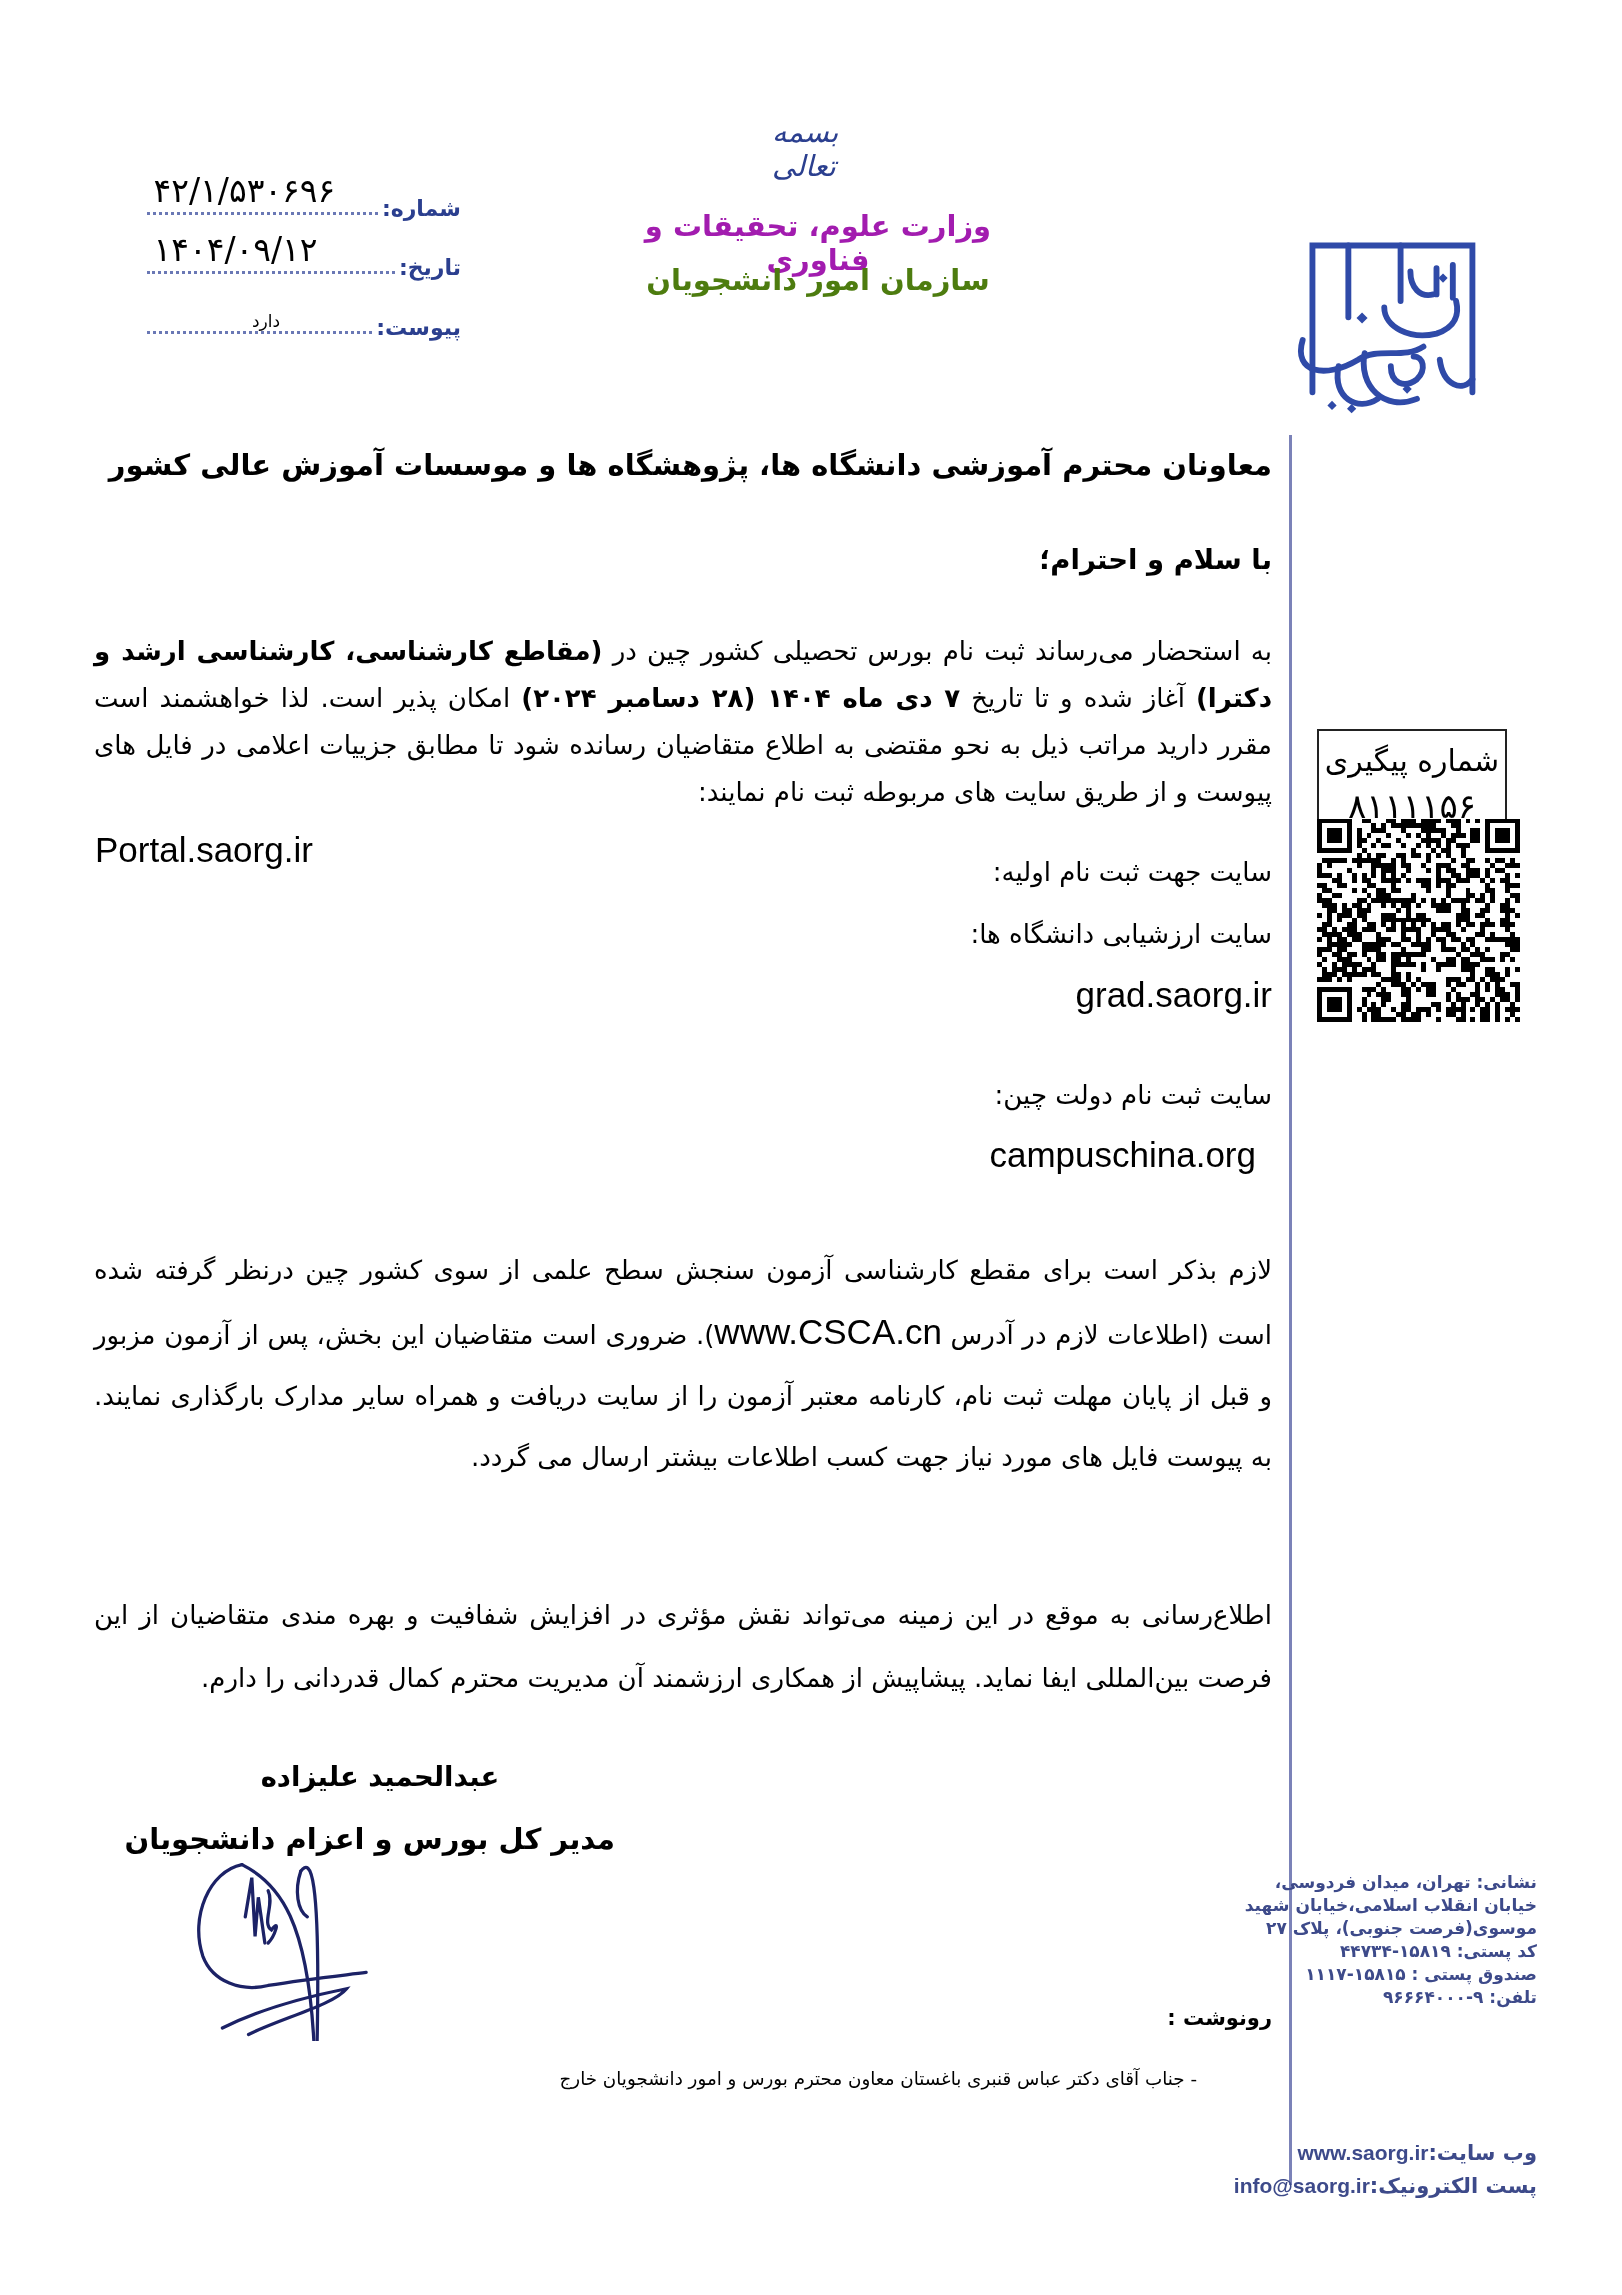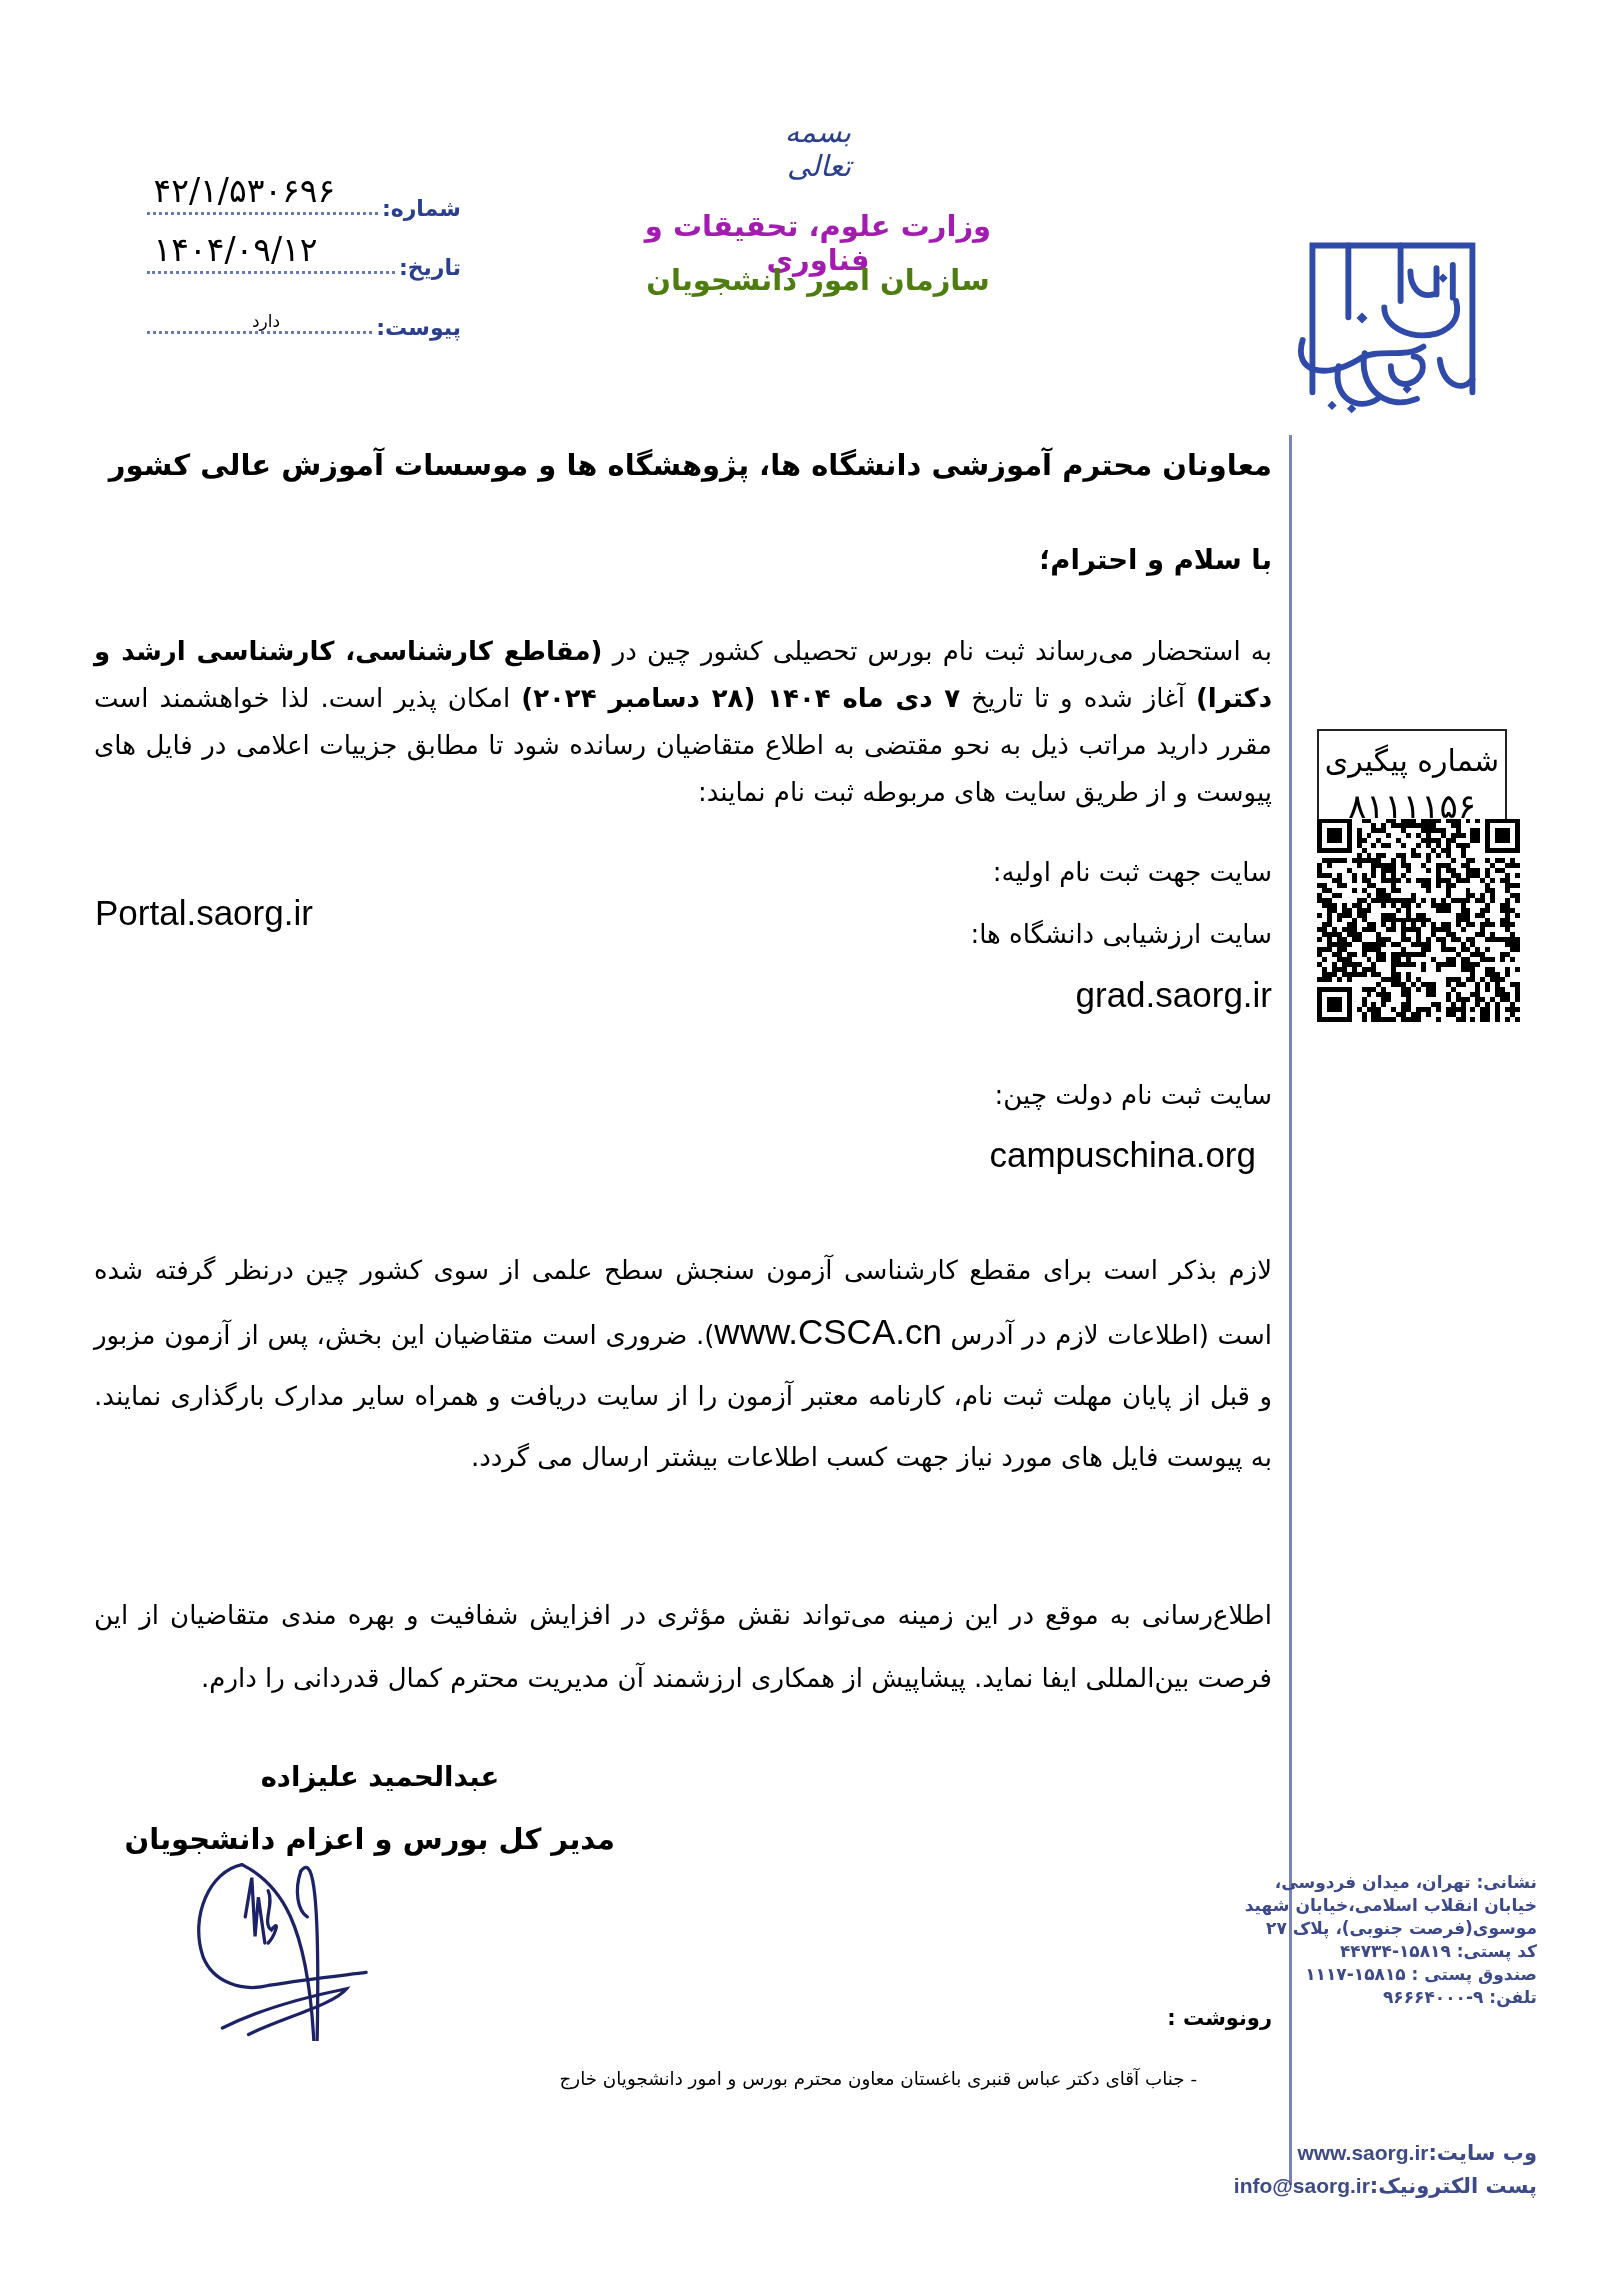--- a/index.html
+++ b/index.html
@@ -2,21 +2,21 @@
 <html style="font-size:10.5px"><head>
 <meta charset="utf-8">
 <style>
   html, body { margin: 0; padding: 0; background: #ffffff; }
   body { width: 1622px; height: 2295px; position: relative; overflow: hidden;
          font-family: "DejaVu Sans", sans-serif; color: #000; }
   .abs { position: absolute; }
   .rtl { direction: rtl; unicode-bidi: embed; }
 
   
-  #bismillah { left: 772px; top: 115px; width: 79px; text-align: right; font-size: 29px; font-family: Liberation Serif, serif; font-style: italic; color: #2b3f8f; }
+  #bismillah { left: 772px; top: 115px; width: 79px; text-align: left; font-size: 29px; font-family: Liberation Serif, serif; font-style: italic; color: #2b3f8f; }
   #ministry { left: 589px; top: 209px; width: 458px; text-align: center; font-size: 29px; font-weight: bold; color: #a21caf; }
   #org { left: 589px; top: 263px; width: 458px; text-align: center; font-size: 29px; font-weight: bold; color: #4d7c0f; }
 
   .meta-row { left: 147px; width: 314px; height: 39px; display: flex; flex-direction: row-reverse; align-items: flex-end; }
   .meta-label { font-size: 22px; font-weight: bold; color: #2b3f8f; white-space: nowrap; padding-left: 3.9px; }
   .meta-dots { flex: 1; border-bottom: 3.3px dotted #6a78b5; height: 6.5px; margin-bottom: 6.5px; position: relative; }
   .meta-value { position: absolute; left: 6.5px; bottom: 1.3px; font-size: 33px; color: #000; white-space: nowrap; direction: rtl; }
   .meta-value.small { font-size: 17px; left: 105px; bottom: 0px; }
   #meta-number { top: 182px; }
   #meta-date { top: 241px; }
@@ -35,21 +35,21 @@
   .para { right: 350px; width: 1178px; font-size: 26px; text-align: justify; text-align-last: right; line-height: 47px; }
   #para1 { top: 628px; }
   #para2 { top: 1240px; line-height: 61px; }
   #para3 { top: 1584px; line-height: 63px; }
   .bold { font-weight: bold; }
   .latin { direction: ltr; unicode-bidi: embed; font-family: "Liberation Sans", sans-serif; font-size: 35px; }
 
   .site-label { right: 350px; font-size: 26px; white-space: nowrap; }
   .site-url { font-family: "Liberation Sans", sans-serif; font-size: 35px; white-space: nowrap; direction: ltr; }
   #site1-label { top: 857px; }
-  #site1-url { left: 95px; top: 893px; }
+  #site1-url { left: 95px; top: 830px; }
   #site2-label { top: 919px; letter-spacing: 2.6px; }
   #site2-url { right: 350px; top: 975px; }
   #site3-label { top: 1080px; letter-spacing: 2.6px; text-align: right; }
   #site3-url { right: 366px; top: 1135px; }
 
   
   #tracking-box { left: 1317px; top: 681px; width: 190px; height: 122px; border: 2px solid #222; box-sizing: border-box; text-align: center; margin-top: 48px; }
   #tracking-label { font-size: 30px; margin-top: 11.8px; direction: rtl; }
   #tracking-number { font-size: 34px; margin-top: 7.9px; direction: rtl; letter-spacing: 2.6px; }
 

